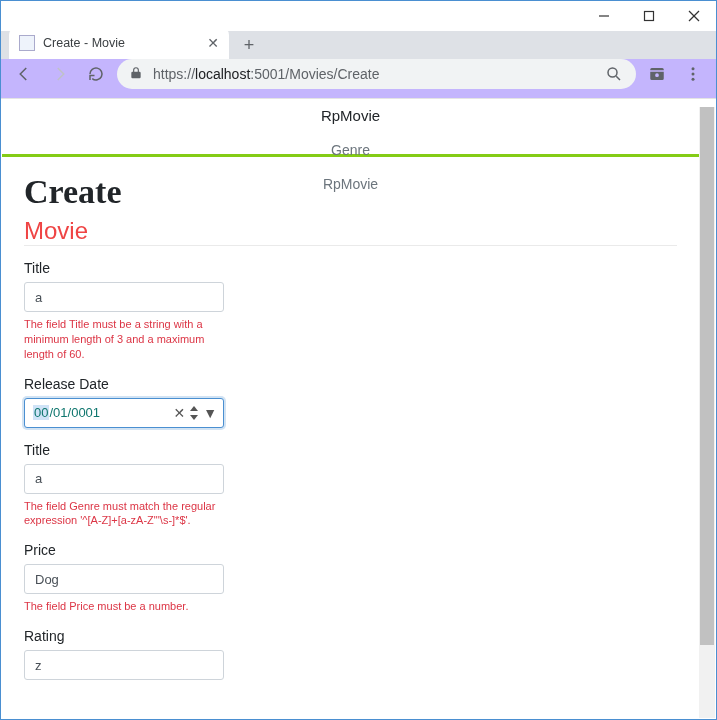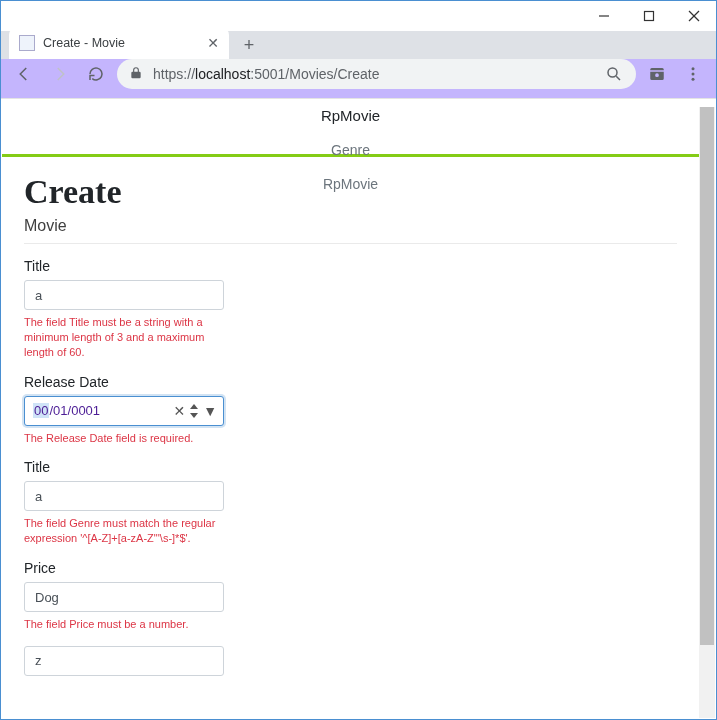--- a/index.html
+++ b/index.html
@@ -131,21 +131,21 @@
     padding: 0 20px;
     gap: 18px;
     font-size: 15px;
     flex-direction: column;
   }
   .brand { color: #212529; font-weight: 400; }
   .nav-link { color: #6c757d; text-decoration: none; font-size: 14px; cursor: pointer; }
   
   main { padding: 16px 22px; }
   h1 { font-size: 34px; font-weight: 600; color: #212529; margin-bottom: 6px; font-family: Liberation Serif, serif; }
-  h4.subtitle { font-size: 16px; font-weight: 500; color: #404040; margin-bottom: 8px; }
+  h4.subtitle { font-size: 24px; font-weight: 500; color: #ef4444; }
   hr { border: none; border-top: 1px solid #eaeaea; margin-bottom: 14px; }
   .form-col { max-width: 330px; }
   .form-group { margin-bottom: 14px; }
   .form-label { display: block; font-size: 14px; color: #212529; margin-bottom: 6px; }
   .form-control {
     width: 200px;
     height: 30px;
     border: 1px solid #ced4da;
     border-radius: 3px;
     padding: 0 10px;
@@ -156,21 +156,21 @@
   .date-wrap {
     width: 200px; height: 30px;
     border: 1px solid #4a8fd1;
     box-shadow: 0 0 0 2px rgba(74,143,209,.25);
     border-radius: 3px;
     display: flex; align-items: center;
     padding: 0 6px 0 8px;
     gap: 4px;
     background: #fff;
   }
-  .date-value { flex: 1; font-size: 13px; color: #4c1d95; white-space: nowrap; }
+  .date-value { flex: 1; font-size: 13px; color: #0f766e; white-space: nowrap; }
   .date-value .sel { background: #cfe3f7; padding: 0 1px; }
   .date-ctrl { color: #555; cursor: pointer; display: flex; align-items: center; }
   .validation { color: #dc3545; font-size: 11px; margin-top: 5px; max-width: 210px; line-height: 1.35; }
 </style>
 </head>
 <body>
 
 <div class="window-titlebar">
   <div class="win-btn">
     <svg viewBox="0 0 12 12">
@@ -274,36 +274,36 @@
             <span class="date-value"><span class="sel">00</span><span>/01/0001</span></span>
             <span class="date-ctrl">✕</span>
             <span class="date-ctrl">
               <svg width="10" height="14" viewBox="0 0 10 14" fill="#555">
                   <polygon points="5,0 9,5 1,5"></polygon>
                   <polygon points="5,14 9,9 1,9"></polygon>
                 </svg>
             </span>
             <span class="date-ctrl">▼</span>
           </div>
-          <div class="validation" style="max-width:300px">The Release Date field is required.</div>
         </div>
 
         <div class="form-group">
           <label class="form-label">Title</label>
           <input class="form-control" value="a" style="">
           <div class="validation">The field Genre must match the regular expression '^[A-Z]+[a-zA-Z"'\s-]*$'.</div>
         </div>
 
         <div class="form-group">
           <label class="form-label">Price</label>
           <input class="form-control" value="Dog" style="">
           <div class="validation" style="max-width:300px">The field Price must be a number.</div>
         </div>
 
         <div class="form-group">
+          <label class="form-label">Rating</label>
           <input class="form-control" value="z" style="">
           
         </div>
 
       </div>
     </main>
   </div>
   <div class="scrollbar-track">
     <div class="scrollbar-thumb"></div>
   </div>

